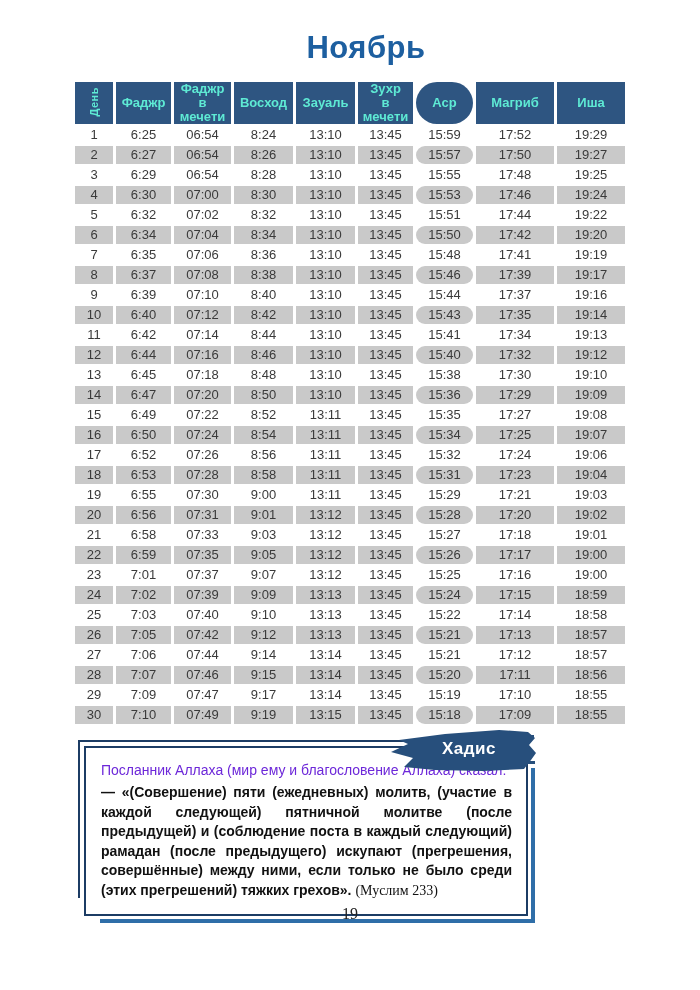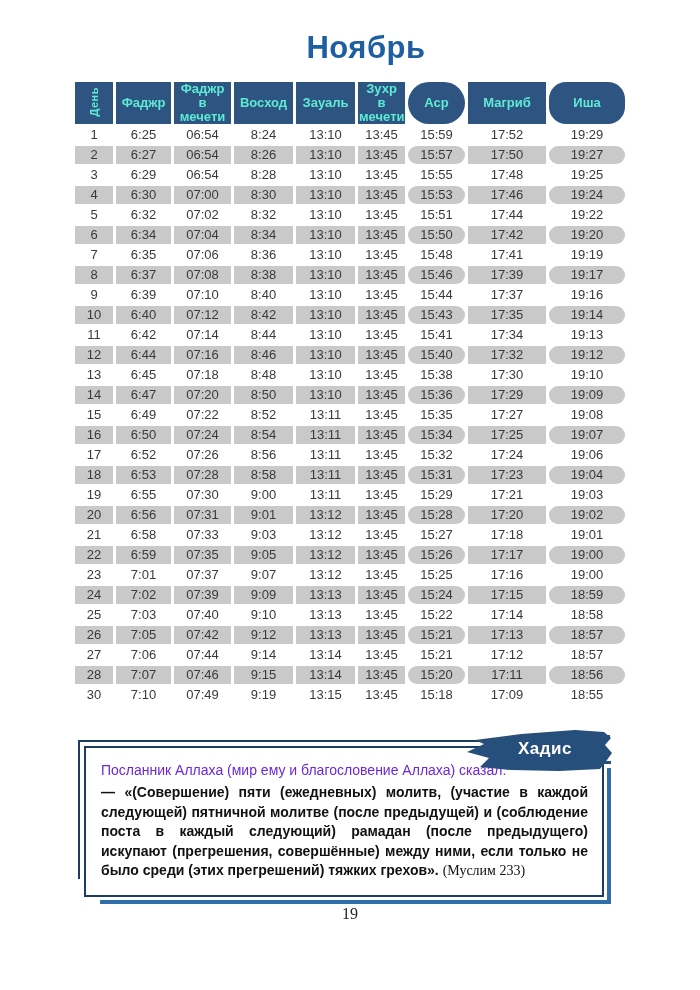--- a/index.html
+++ b/index.html
@@ -45,27 +45,27 @@
     height:18px;line-height:18px;text-align:center;
     font-size:13px;color:var(--cell-text);background:#fff;
     overflow:hidden;
   }
   table.prayer tbody tr:nth-child(even) td{background:var(--stripe-gray);}
   table.prayer th:nth-child(1),table.prayer td:nth-child(1){width:38px;}
   table.prayer th:nth-child(2),table.prayer td:nth-child(2){width:55px;}
   table.prayer th:nth-child(3),table.prayer td:nth-child(3){width:57px;}
   table.prayer th:nth-child(4),table.prayer td:nth-child(4){width:59px;}
   table.prayer th:nth-child(5),table.prayer td:nth-child(5){width:59px;}
-  table.prayer th:nth-child(6),table.prayer td:nth-child(6){width:47px;}
+  table.prayer th:nth-child(6),table.prayer td:nth-child(6){width:55px;}
   table.prayer th:nth-child(7),table.prayer td:nth-child(7){width:57px;border-radius:21px;}
   table.prayer th:nth-child(8),table.prayer td:nth-child(8){width:78px;}
-  table.prayer th:nth-child(9),table.prayer td:nth-child(9){width:auto;border-radius:17px;}
+  table.prayer th:nth-child(9),table.prayer td:nth-child(9){width:auto;}
   
   .hadith-box{
-    position:absolute;left:84px;top:746px;width:520px;
+    position:absolute;left:84px;top:746px;width:444px;
     border:2px solid var(--border-navy);
     background:#fff;
     padding:12px 14px 14px 15px;
   }
   .hadith-box::before{ 
     content:"";position:absolute;top:-8px;left:-8px;right:-3px;bottom:16px;
     border-top:2px solid var(--border-navy);
     border-left:2px solid var(--border-navy);
     pointer-events:none;
   }
@@ -423,20 +423,31 @@
       <tr>
         <td>28</td>
         <td>7:07</td>
         <td>07:46</td>
         <td>9:15</td>
         <td>13:14</td>
         <td>13:45</td>
         <td>15:20</td>
         <td>17:11</td>
         <td>18:56</td>
+      </tr>
+      <tr>
+        <td>29</td>
+        <td>7:09</td>
+        <td>07:47</td>
+        <td>9:17</td>
+        <td>13:14</td>
+        <td>13:45</td>
+        <td>15:19</td>
+        <td>17:10</td>
+        <td>18:55</td>
       </tr>
       <tr>
         <td>30</td>
         <td>7:10</td>
         <td>07:49</td>
         <td>9:19</td>
         <td>13:15</td>
         <td>13:45</td>
         <td>15:18</td>
         <td>17:09</td>

